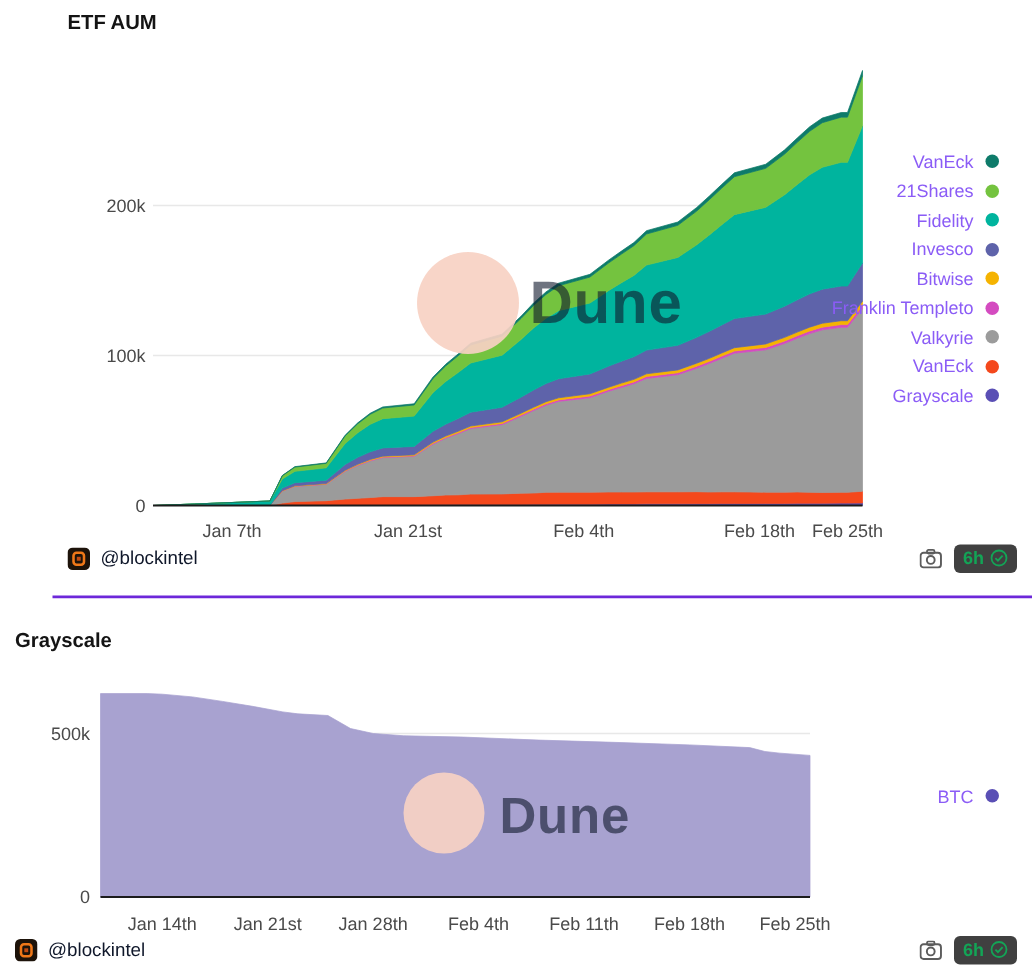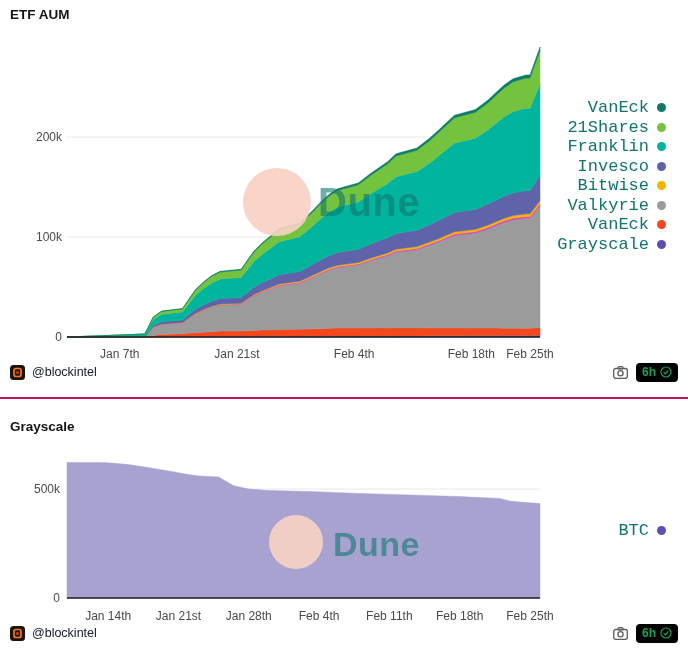--- a/index.html
+++ b/index.html
@@ -1,38 +1,38 @@
 <!DOCTYPE html>
 <html><head>
 <meta charset="utf-8">
 <style>
   html,body{margin:0;padding:0;background:#fff;}
   body{width:688px;height:648px;font-family:"Liberation Sans",sans-serif;position:relative;overflow:hidden;}
   .card{position:relative;background:#fff;}
-  #card1{height:397px;border-bottom:2px solid #be185d;}
+  #card1{height:397px;border-bottom:2px solid #6d28d9;margin-left:35px;}
   #card2{height:249px;text-align:right;}
   .card-title{position:absolute;left:10px;font-size:13.5px;font-weight:bold;color:#141414;z-index:5;}
   #card1 .card-title{top:7px;}
   #card2 .card-title{top:20px;}
   svg.chart{position:absolute;left:0;top:0;z-index:1;}
   .tick-x{font-size:12px;fill:#4a4a4a;}
   .tick-y{font-size:12px;fill:#4a4a4a;}
   .watermark{position:absolute;z-index:3;pointer-events:none;}
   .wm-circle{position:absolute;border-radius:50%;background:#f8d2c4;opacity:.92;mix-blend-mode:multiply;}
-  .wm-text{position:absolute;font-weight:bold;color:#0f766e;opacity:.6;mix-blend-mode:multiply;letter-spacing:.5px;line-height:1;}
+  .wm-text{position:absolute;font-weight:bold;color:#0f172a;opacity:.6;mix-blend-mode:multiply;letter-spacing:.5px;line-height:1;}
   .legend{position:absolute;right:22px;z-index:4;display:flex;flex-direction:column;align-items:flex-end;}
   .lg-row{display:flex;align-items:center;height:19.5px;cursor:pointer;}
-  .lg-label{font-size:17px;color:#0f766e;white-space:nowrap;font-family:Liberation Mono, monospace;}
+  .lg-label{font-size:12px;color:#8b5cf6;white-space:nowrap;}
   .lg-dot{width:9px;height:9px;border-radius:50%;margin-left:8px;flex:0 0 auto;}
   .footer{position:absolute;left:10px;right:10px;height:20px;display:flex;align-items:center;z-index:5;}
   #card1 .footer{top:362px;}
   #card2 .footer{top:224px;}
   .handle{font-size:12.5px;color:#0f172a;margin-left:7px;text-decoration:none;}
   .f-right{margin-left:auto;display:flex;align-items:center;gap:8px;}
-  .age-pill{display:flex;align-items:center;gap:4px;background:#000000;border-radius:4px;padding:2px 6px;height:15px;}
+  .age-pill{display:flex;align-items:center;gap:4px;background:#404040;border-radius:4px;padding:2px 6px;height:15px;}
   .age-text{font-size:12px;font-weight:bold;color:#13a456;}
   .avatar{width:15px;height:15px;flex:0 0 auto;}
   .cam-btn,.age-pill,.avatar{cursor:pointer;}
 </style>
 </head>
 <body>
 
 <div class="card" id="card1">
   <div class="card-title">ETF AUM</div>
   <svg class="chart" id="svg1" width="688" height="397">
@@ -64,30 +64,34 @@
   <div class="legend" id="legend1" style="top:98px;">
       <div class="lg-row">
         <span class="lg-label">VanEck</span>
         <span class="lg-dot" style="background: rgb(14, 123, 106);"></span>
       </div>
       <div class="lg-row">
         <span class="lg-label">21Shares</span>
         <span class="lg-dot" style="background: rgb(116, 195, 63);"></span>
       </div>
       <div class="lg-row">
-        <span class="lg-label">Franklin</span>
+        <span class="lg-label">Fidelity</span>
         <span class="lg-dot" style="background: rgb(0, 180, 158);"></span>
       </div>
       <div class="lg-row">
         <span class="lg-label">Invesco</span>
         <span class="lg-dot" style="background: rgb(94, 99, 170);"></span>
       </div>
       <div class="lg-row">
         <span class="lg-label">Bitwise</span>
         <span class="lg-dot" style="background: rgb(245, 179, 1);"></span>
+      </div>
+      <div class="lg-row">
+        <span class="lg-label">Franklin Templeto</span>
+        <span class="lg-dot" style="background: rgb(212, 75, 192);"></span>
       </div>
       <div class="lg-row">
         <span class="lg-label">Valkyrie</span>
         <span class="lg-dot" style="background: rgb(155, 155, 155);"></span>
       </div>
       <div class="lg-row">
         <span class="lg-label">VanEck</span>
         <span class="lg-dot" style="background: rgb(244, 72, 28);"></span>
       </div>
       <div class="lg-row">

